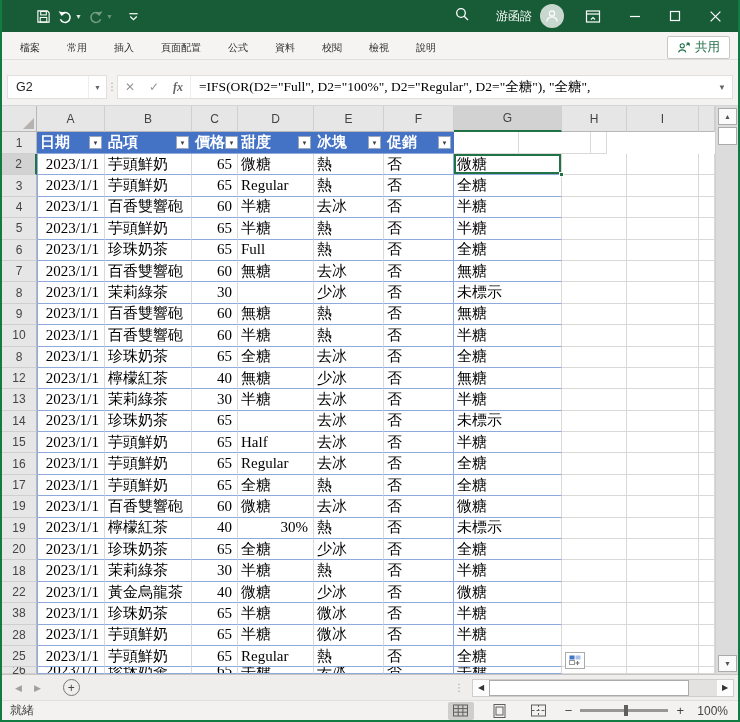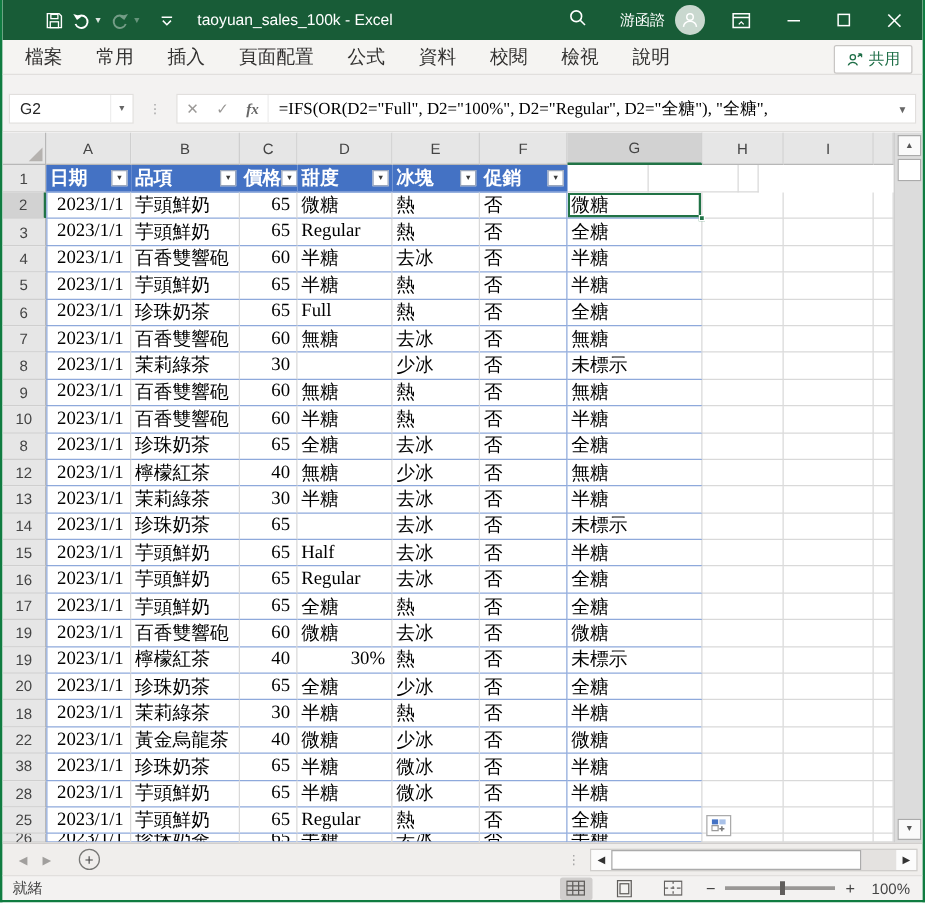--- a/index.html
+++ b/index.html
@@ -20,27 +20,27 @@
   .dim{opacity:.4;}
   .win-title{font-size:12.5px;color:#fff;margin-left:18px;white-space:nowrap;}
   .tb-right{margin-left:auto;display:flex;align-items:center;}
   .user-name{font-size:12px;margin:0 8px 0 26px;}
   .avatar{width:24px;height:24px;border-radius:50%;background:#c9d8cf;display:flex;align-items:center;justify-content:center;}
   .winctl{width:34px;height:32px;display:flex;align-items:center;justify-content:center;}
 
   
   .ribbonbar{height:28px;background:#f5f4f2;display:flex;align-items:center;padding-left:18px;
     border-bottom:1px solid #e1dfdd;flex:0 0 28px;position:relative;}
-  .rtab{font-size:15px;color:#323130;margin-right:27px;white-space:nowrap;}
+  .rtab{font-size:10px;color:#323130;margin-right:27px;white-space:nowrap;}
   .share-btn{position:absolute;right:8px;top:4px;display:flex;align-items:center;gap:4px;background:#fff;
     border:1px solid #c8c6c4;border-radius:2px;padding:2px 9px;font-size:12.5px;color:#1e6e47;}
 
   
   .formulabar{height:46px;background:var(--ui-bg);display:flex;align-items:flex-end;padding:0 5px 6px 5px;
-    gap:12px;flex:0 0 46px;border-bottom:1px solid #d8d6d4;}
+    gap:0;flex:0 0 46px;border-bottom:1px solid #d8d6d4;}
   .namebox{width:100px;height:24px;background:#fff;border:1px solid #e1dfdd;display:flex;align-items:center;
     font-size:12.5px;color:#262626;padding-left:8px;}
   .namebox .dd{margin-left:auto;border-left:1px solid #eee;height:100%;display:flex;align-items:center;padding:0 5px;font-size:7px;color:#666;}
   .fdots{color:#a0a0a0;font-size:10px;align-self:center;margin-top:14px;}
   .fbar{flex:1;height:24px;background:#fff;border:1px solid #e1dfdd;display:flex;align-items:center;overflow:hidden;}
   .fbtn{width:24px;text-align:center;color:#9a9896;font-size:12px;flex:0 0 24px;}
   .fx{font-family:"Liberation Serif",serif;font-style:italic;color:#666;font-weight:bold;}
   .fsep{width:1px;height:100%;background:#eee;flex:0 0 1px;margin-right:8px;}
   .ftext{font-family:"Liberation Serif",serif;font-size:13.5px;color:#000;white-space:nowrap;overflow:hidden;flex:1;}
   .fchev{flex:0 0 20px;text-align:center;color:#666;font-size:8px;}
@@ -133,21 +133,20 @@
           </svg>
         <span class="caret">▼</span>
       </span>
       <span class="tbtn" style="margin-left:8px;">
         <svg width="13" height="13" viewBox="0 0 14 14">
             <line x1="2.5" y1="4" x2="11.5" y2="4" stroke="#fff" stroke-width="1.3"></line>
             <path d="M3.5 7 L7 10.5 L10.5 7" fill="none" stroke="#fff" stroke-width="1.3"></path>
           </svg>
       </span>
     </div>
-    <div class="win-title">taoyuan_sales_100k - Excel</div>
     <div class="tb-right">
       <span>
         <svg width="16" height="16" viewBox="0 0 16 16">
             <circle cx="7" cy="7" r="4.3" fill="none" stroke="#fff" stroke-width="1.3"></circle>
             <line x1="10.2" y1="10.2" x2="14" y2="14" stroke="#fff" stroke-width="1.3"></line>
           </svg>
       </span>
       <span class="user-name">游函諮</span>
       <span class="avatar">
         <svg width="16" height="16" viewBox="0 0 16 16">

